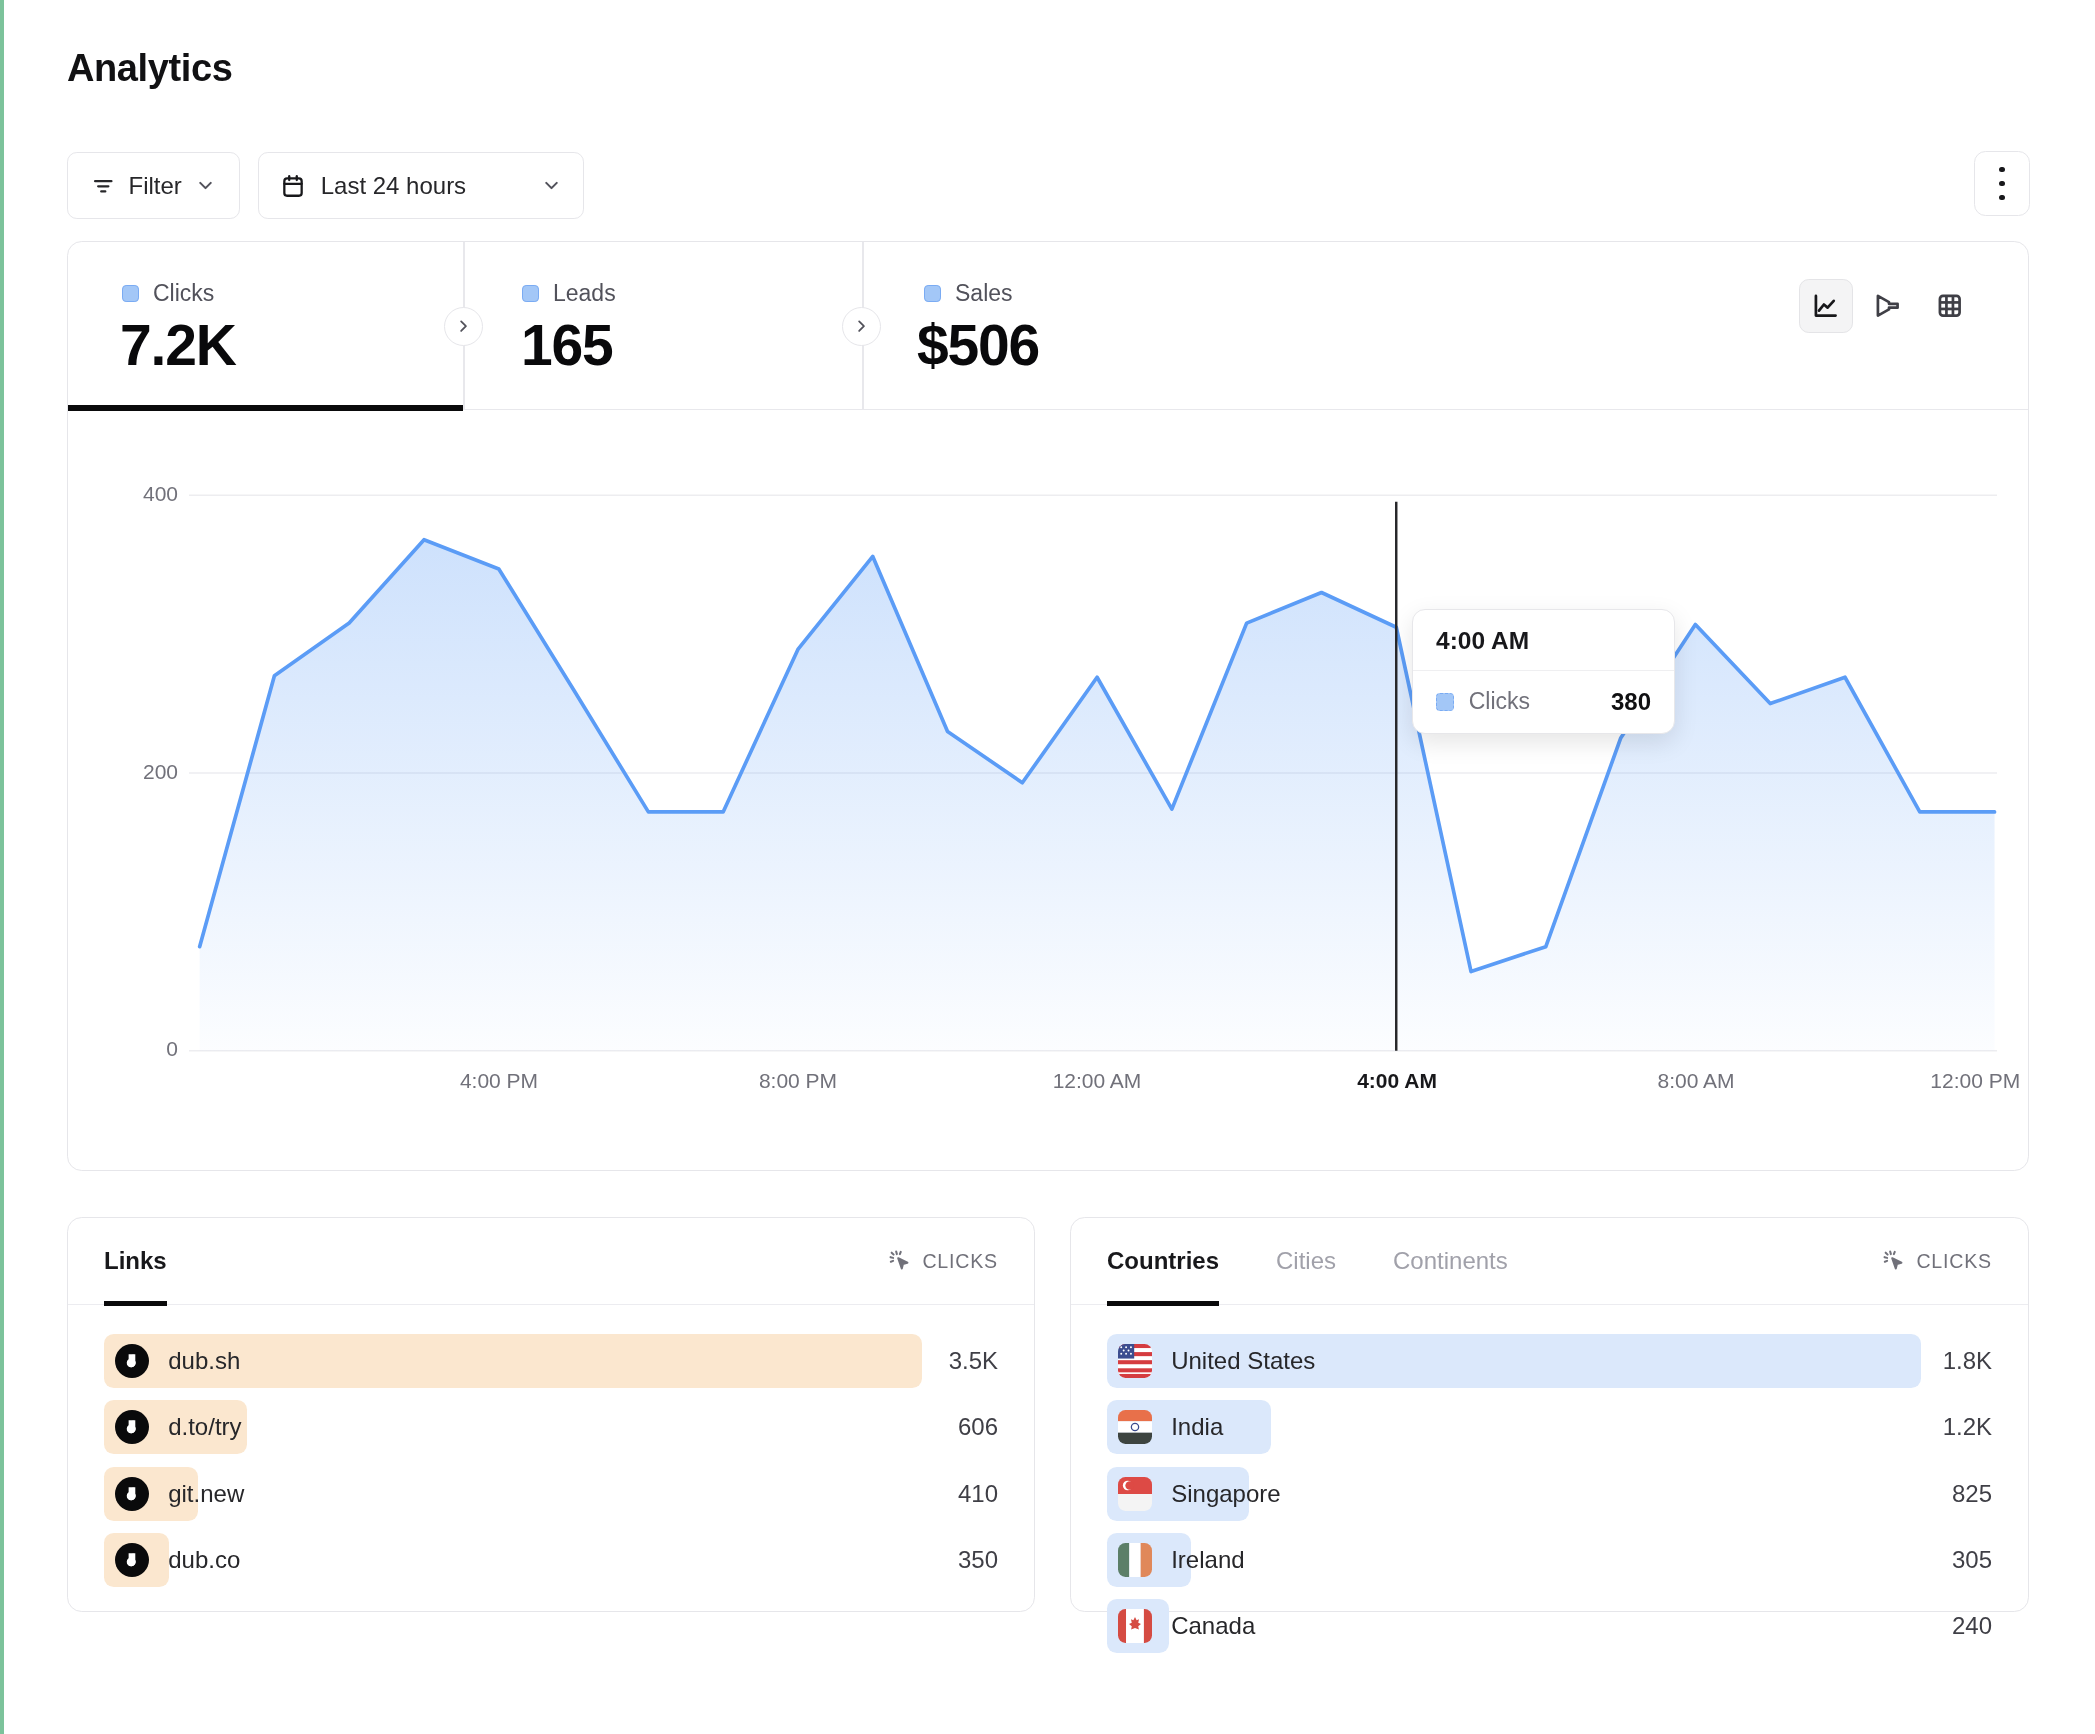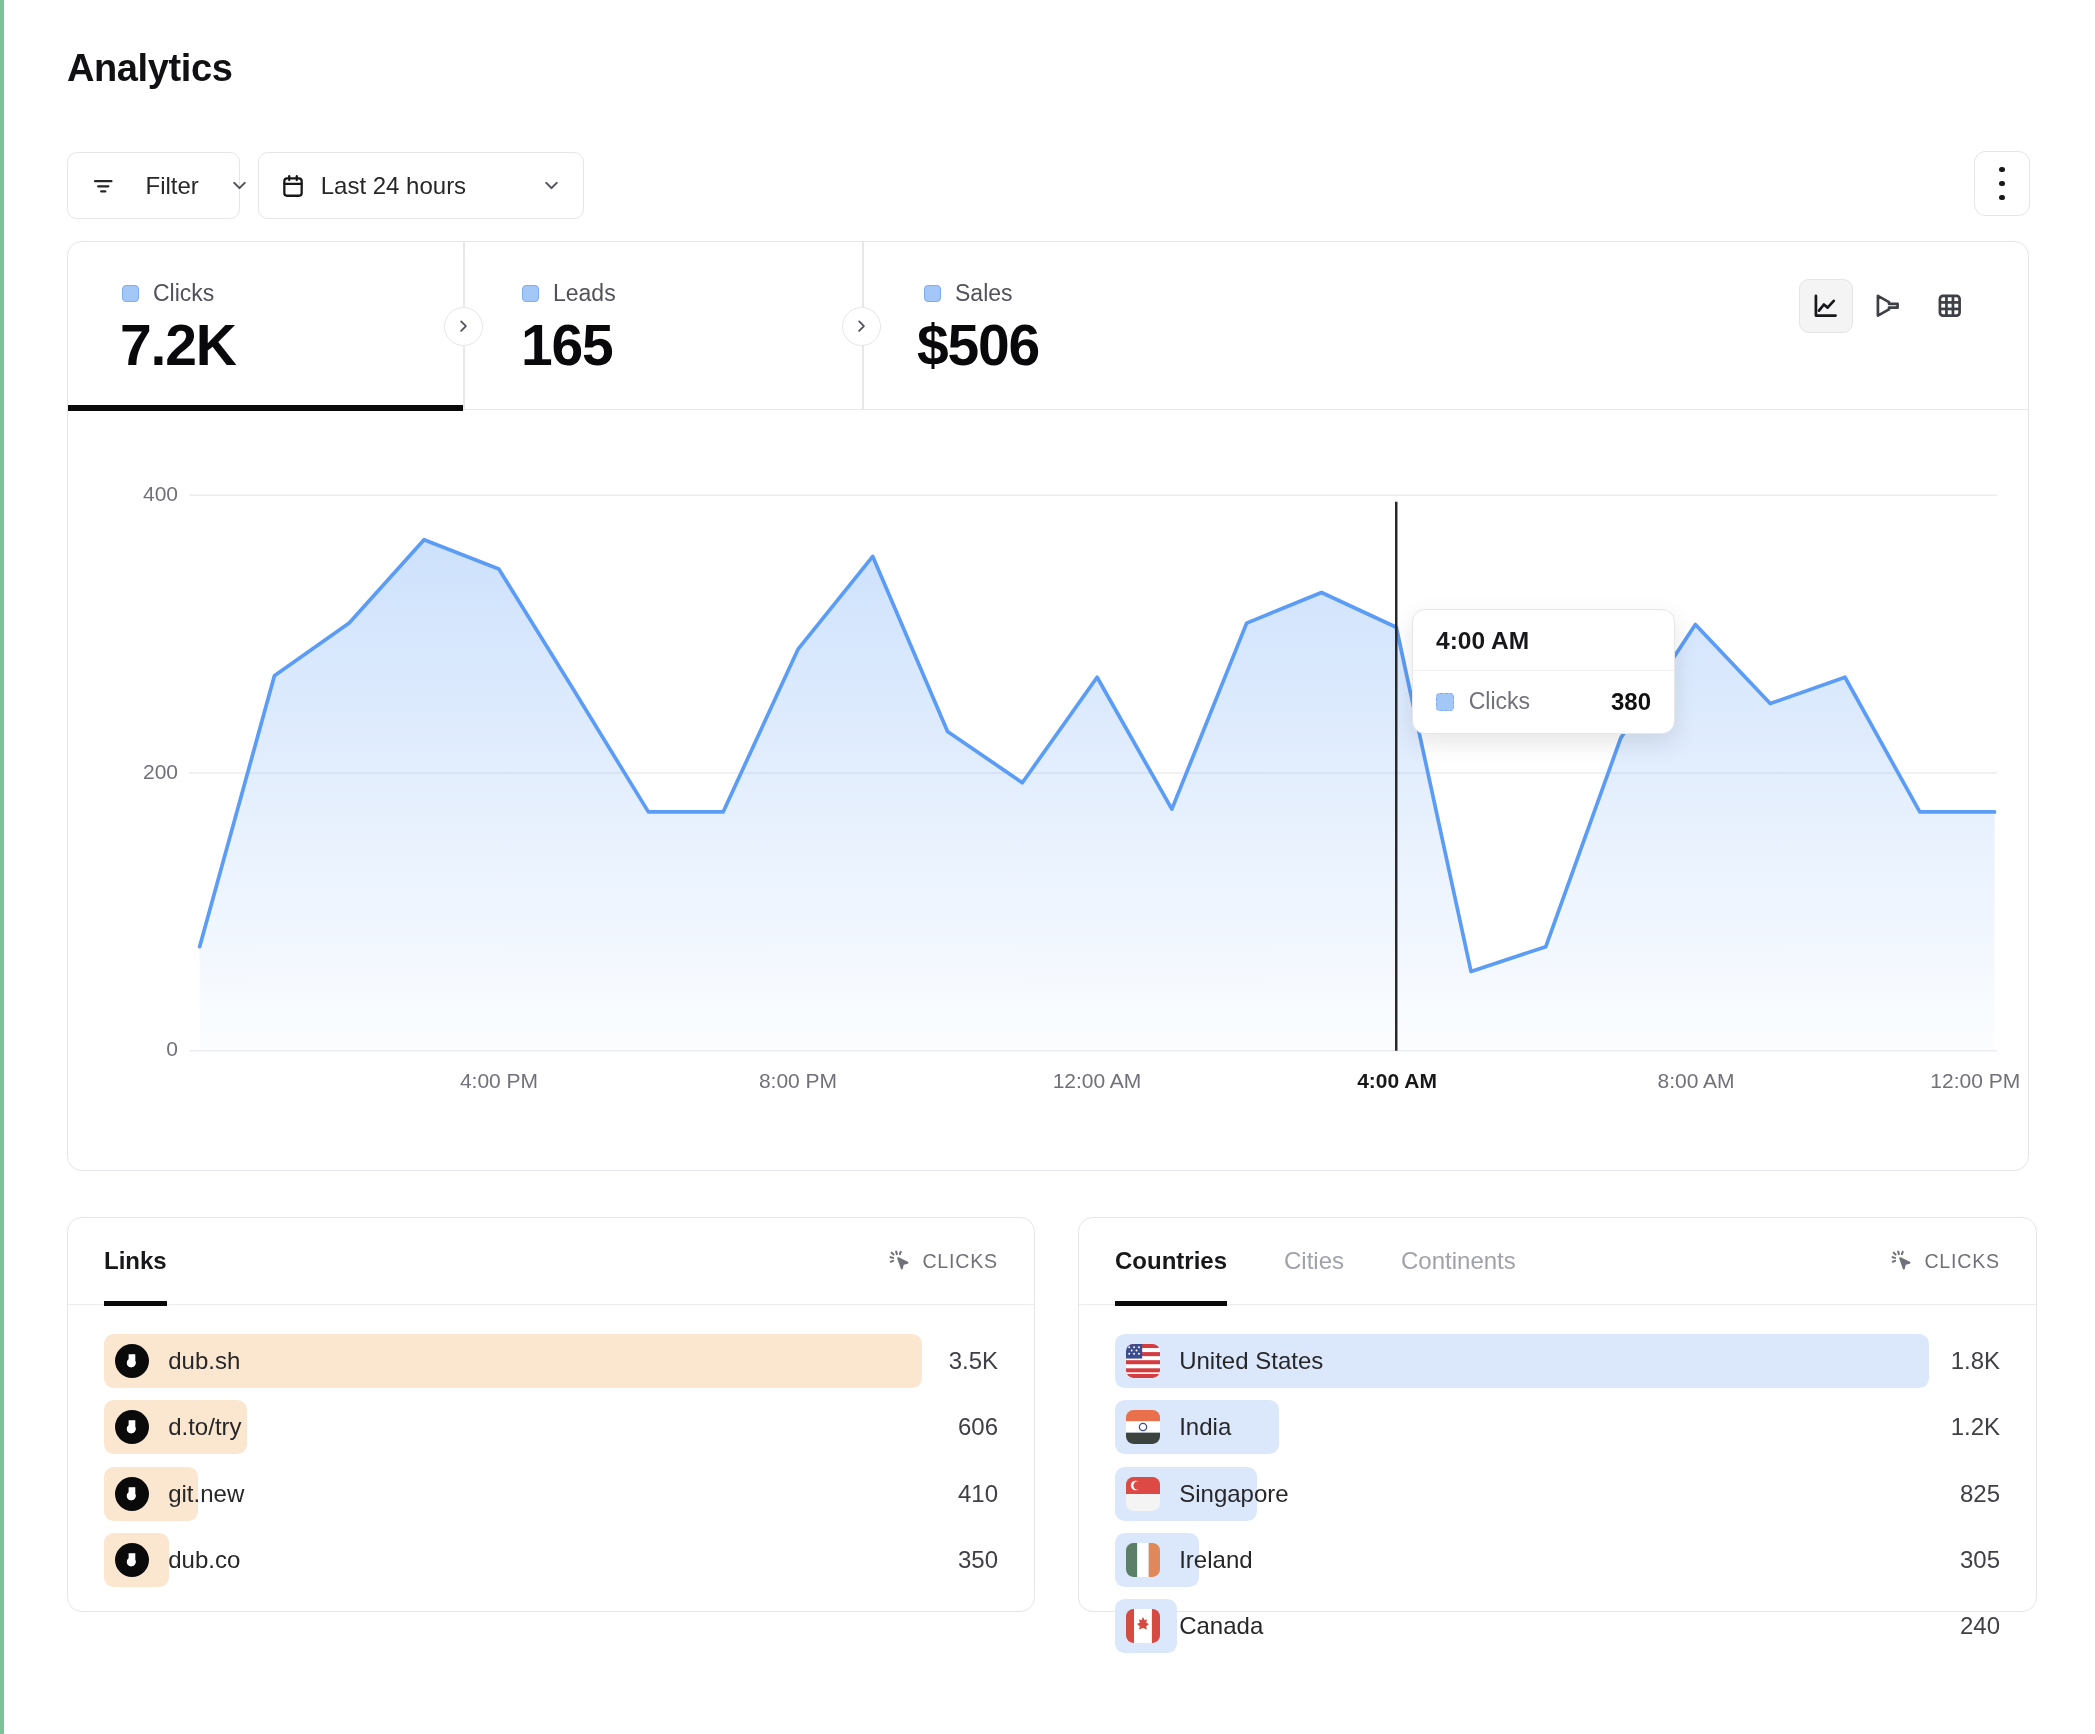--- a/index.html
+++ b/index.html
@@ -5,21 +5,21 @@
   * { margin:0; padding:0; box-sizing:border-box; }
   html,body { background:#fff; }
   body { font-family:"Liberation Sans", sans-serif; color:#18181b; }
   .page { position:relative; width:2096px; height:1735px; background:#fff; overflow:hidden; }
   .edge-strip { position:absolute; left:0; top:0; width:4.1px; height:1735px; }
 
   .page-title { position:absolute; left:67px; top:47px; font-size:38px; font-weight:700; letter-spacing:-0.4px; color:#111113; }
 
   .btn { position:absolute; display:flex; align-items:center; background:#fff; border:1.6px solid #e6e6ea; border-radius:9.8px; cursor:pointer; }
   .btn svg { flex:0 0 auto; }
-  .filter-btn { left:67px; top:152px; width:173px; height:67px; padding:0 23px; gap:30px; }
+  .filter-btn { left:67px; top:152px; width:173px; height:67px; padding:0 23px; gap:13px; }
   .date-btn { left:258px; top:152px; width:326px; height:67px; padding:0 21px; gap:14.7px;align-items:center; }
   .btn-label { font-size:24px; font-weight:500; color:#27272a; white-space:nowrap; }
   .date-btn .chev { margin-left:auto; }
   .kebab-btn { left:1974px; top:151px; width:56px; height:65px; border:1.6px solid #e6e6ea; border-radius:11.5px; background:#fff; display:flex; flex-direction:column; align-items:center; justify-content:center; gap:8.2px; cursor:pointer; position:absolute; }
   .kebab-btn i { width:5.7px; height:5.7px; border-radius:50%; background:#18181b; }
 
   .main-card { position:absolute; left:67px; top:241px; width:1962px; height:930px; border:1.6px solid #e6e6ea; border-radius:14.7px; background:#fff; }
 
   .stats-row { position:absolute; left:0; top:0; width:100%; height:168px; border-bottom:1.6px solid #e8e8ec; }
   .stat-sec { position:absolute; top:0; height:168px; cursor:pointer; }
@@ -42,21 +42,21 @@
 
   .tooltip { position:absolute; left:1344px; top:367px; width:263px; background:#fff; border:1.6px solid #e7e7ea; border-radius:13px; box-shadow:0 8.2px 24.5px rgba(0,0,0,0.10); z-index:6; }
   .tooltip-head { padding:17px 23px 14.7px; font-size:24.5px; font-weight:600; color:#18181b; border-bottom:1.6px solid #efeff1; }
   .tooltip-row { display:flex; align-items:center; gap:14.7px; padding:17px 23px; }
   .tooltip-row .swatch { width:18px; height:18px; border-radius:4.1px; border-style:dashed; }
   .tooltip-label { font-size:23px; color:#71717a; }
   .tooltip-value { margin-left:auto; font-size:24px; font-weight:700; color:#101012; }
 
   .panel { position:absolute; top:1217px; height:395px; border:1.6px solid #e6e6ea; border-radius:14.7px; background:#fff; }
   .panel-links { left:67px; width:968px; }
-  .panel-geo { left:1070px; width:959px;margin-left:8px; }
+  .panel-geo { left:1070px; width:959px; }
   .panel-head { position:absolute; left:0; top:0; width:100%; height:87px; border-bottom:1.6px solid #ececf0; display:flex; align-items:center; padding:0 36px; gap:57px; }
   .panel-tab { position:relative; font-size:24px; color:#a1a1aa; height:87px; display:flex; align-items:center; cursor:pointer; }
   .panel-tab.active { color:#18181b; font-weight:600; }
   .panel-tab.active::after { content:""; position:absolute; left:0; bottom:-1.6px; width:100%; height:4.9px; background:#0a0a0b; }
   .metric-chip { margin-left:auto; display:flex; align-items:center; gap:9.8px; font-size:19.6px; font-weight:500; letter-spacing:0.8px; color:#71717a; }
   .rows { position:absolute; left:36px; right:36px; top:116px; }
   .bar-row { position:relative; height:54px; margin-bottom:12.3px; cursor:pointer; }
   .bar-fill { position:absolute; left:0; top:0; height:54px; border-radius:9.8px; }
   .bar-content { position:absolute; left:10.6px; top:0; height:54px; display:flex; align-items:center; gap:19.6px; }
   .bar-label { font-size:24px; color:#27272a; white-space:nowrap; }

